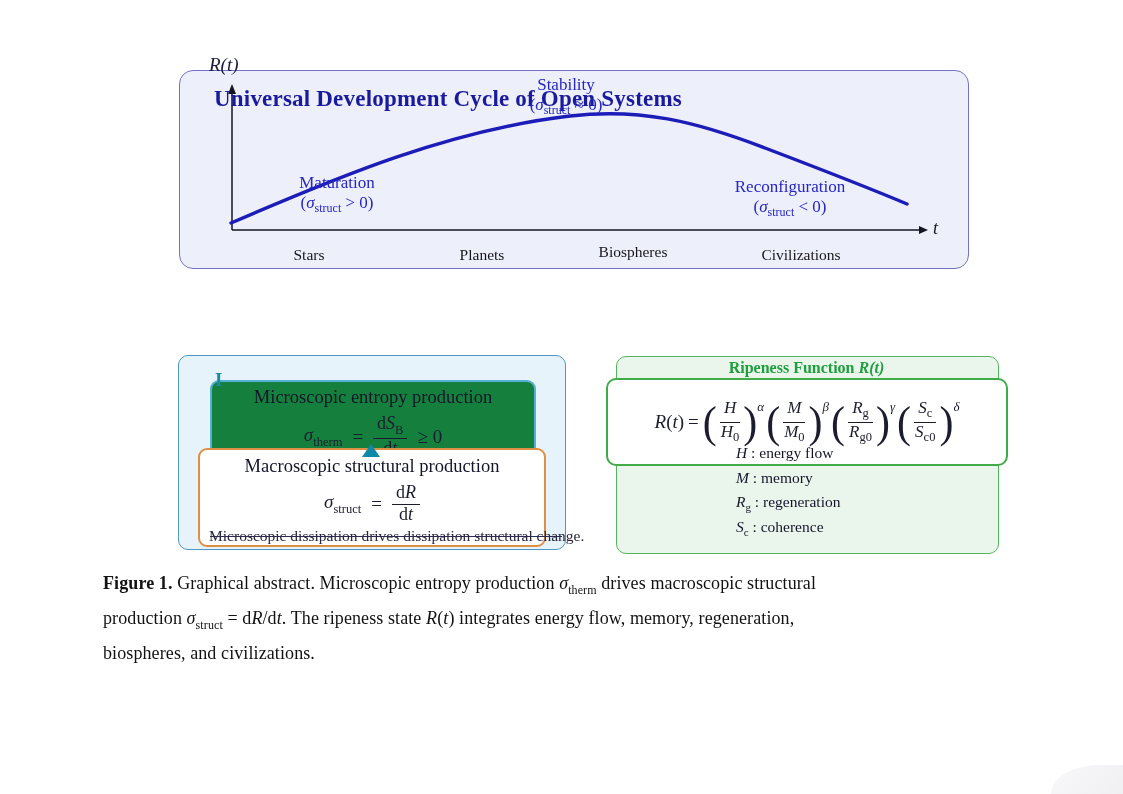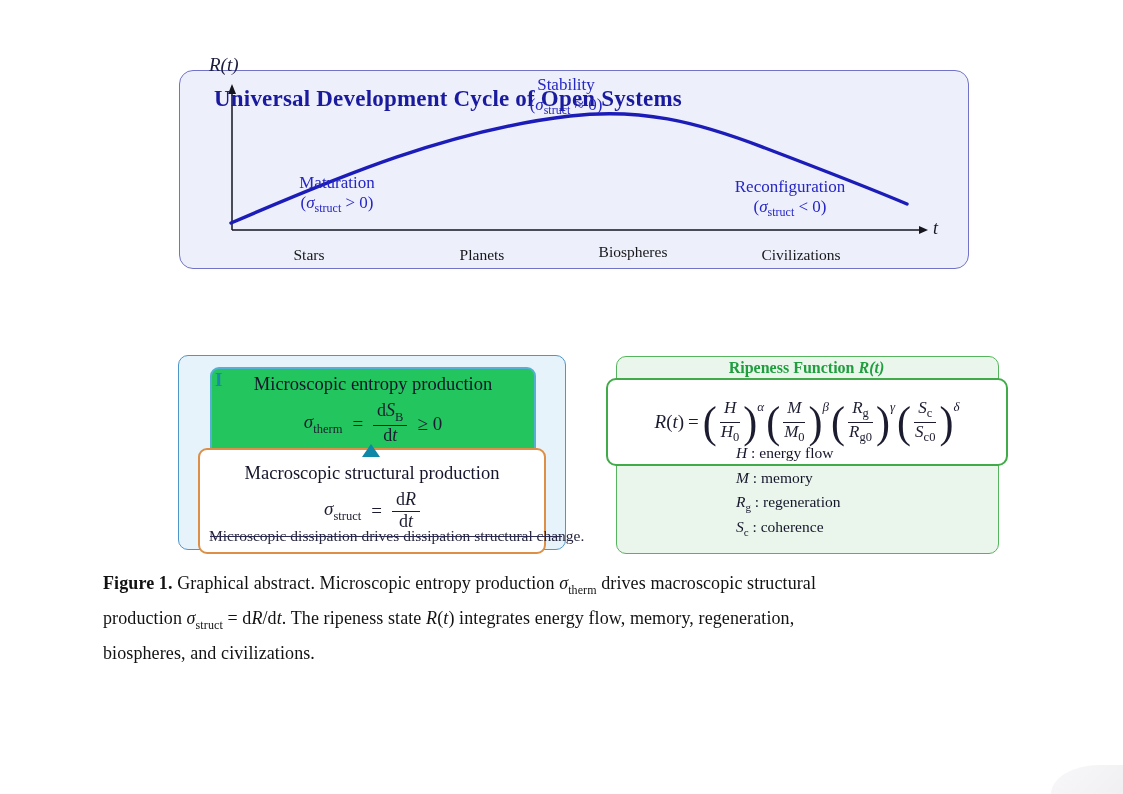--- a/index.html
+++ b/index.html
@@ -35,24 +35,24 @@
   .stage{top:246px;font-size:15.5px;color:#17171a;text-align:center;z-index:3;}
   .stage-0{left:279px;width:60px;}
   .stage-1{left:445px;width:74px;}
   .stage-2{left:591px;width:84px;top:243px;}
   .stage-3{left:754px;width:94px;}
 
   
   .outer-cyan{left:178px;top:355px;width:386px;height:193px;background:var(--cyan_fill);
               border:1.6px solid var(--cyan_border);border-radius:10px;z-index:1;}
   .frag{left:215px;top:369px;font-weight:bold;font-size:19px;color:var(--teal_text);z-index:4;}
-  .white-box1{left:210px;top:367px;width:322px;height:89px;background:#22c55e;
+  .white-box1{left:210px;top:380px;width:322px;height:89px;background:#15803d;
               border:2px solid var(--box1_border);border-radius:9px;z-index:2;padding-top:5px;box-sizing:content-box;}
   .orange-box{left:198px;top:448px;width:344px;height:89px;background:#fff;
-              border:2px solid var(--orange_border);border-radius:9px;z-index:3;padding-top:13px;}
+              border:2px solid var(--orange_border);border-radius:9px;z-index:3;padding-top:6px;}
   .box-head{text-align:center;font-size:18.5px;color:#14142a;}
   .eq{display:flex;align-items:center;justify-content:center;gap:10px;font-size:19px;color:#1c1c30;margin-top:6px;}
   .eq .atom{white-space:nowrap;}
   .eq i{font-style:italic;}
   .eq sub{font-size:12.5px;}
   .frac{display:inline-flex;flex-direction:column;align-items:center;line-height:1.1;font-size:18px;}
   .frac .top{border-bottom:1.5px solid #1c1c30;padding:0 4px 1px;}
   .frac .bot{padding:0 4px;}
   .arrow-up{left:362px;top:444px;width:0;height:0;border-left:9px solid transparent;
             border-right:9px solid transparent;border-bottom:13px solid var(--teal_arrow);z-index:5;}

